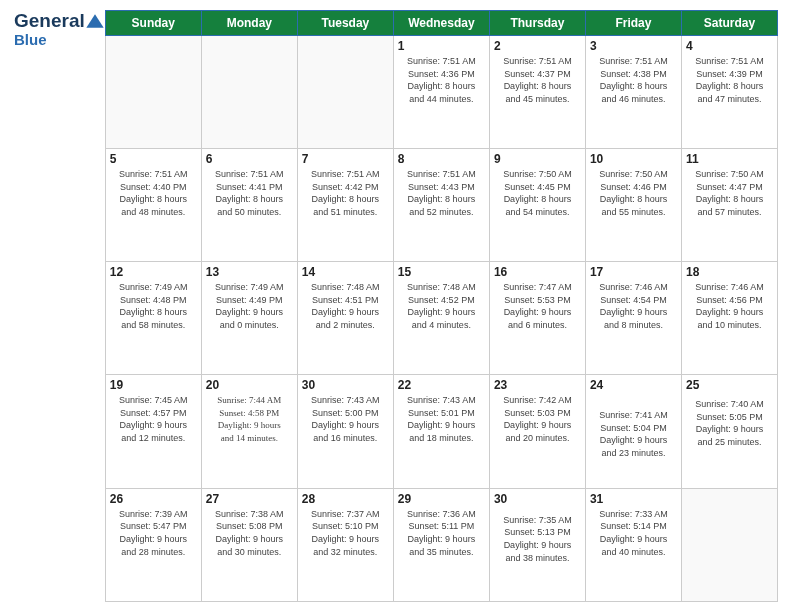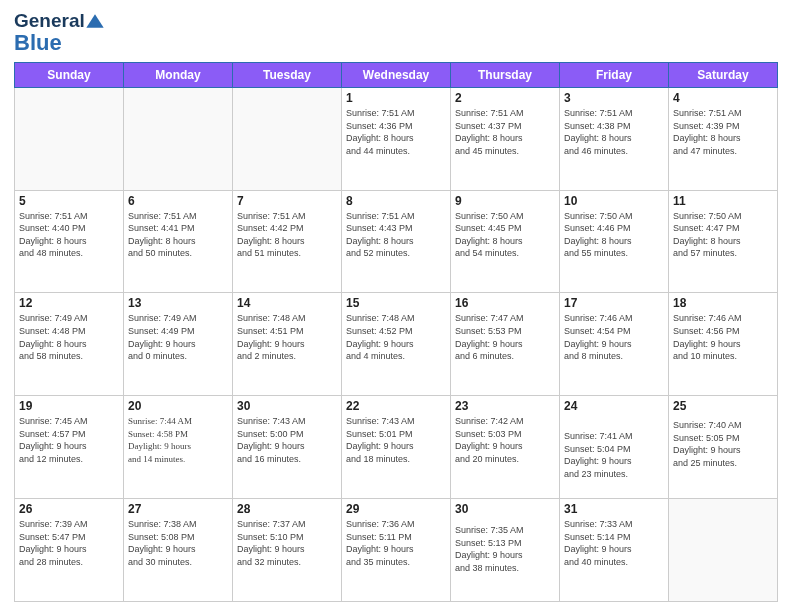--- a/index.html
+++ b/index.html
@@ -8,21 +8,21 @@
       background: #fff;
       width: 792px;
       height: 612px;
       overflow: hidden;
     }
     .page {
       width: 792px;
       height: 612px;
       padding: 10px 14px;
       display: flex;
-      flex-direction: column;
+      flex-direction: row;
     }
     .header {
       display: flex;
       justify-content: space-between;
       align-items: flex-start;
       margin-bottom: 8px;
     }
     .logo {
       display: flex;
       flex-direction: column;
@@ -42,21 +42,21 @@
       color: #1a3a5c;
     }
     .calendar {
       flex: 1;
       border: 1px solid #ccc;
       border-collapse: collapse;
       width: 100%;
       table-layout: fixed;
     }
     .calendar th {
-      background: #8b5cf6;
+      background: #15803d;
       color: #fff;
       text-align: center;
       padding: 5px 2px;
       font-size: 12px;
       border: 1px solid #2b6cb0;
     }
     .calendar td {
       border: 1px solid #ccc;
       vertical-align: top;
       padding: 3px 4px;
@@ -71,35 +71,36 @@
       font-size: 12px;
       font-weight: bold;
       color: #222;
       display: block;
       margin-bottom: 2px;
     }
     .day-info {
       font-size: 9px;
       color: #444;
       line-height: 1.4;
+      text-align: center;
     }
   </style>
 </head>
 <body>
 
 <div class="page">
   <div class="header">
     <div class="logo">
     <div style="display:flex;align-items:center;">
       <span style="color:#1a3a5c;font-size:19px;font-weight:bold;">General</span>
       <svg width="20" height="20" viewBox="0 0 30 24">
         <polygon points="15,2 28,22 2,22" fill="#2b6cb0"></polygon>
       </svg>
     </div>
-    <div style="color:#2b6cb0;font-size:22px;font-weight:bold;line-height:1;">Blue</div>
+    <div style="color:#2b6cb0;font-size:15px;font-weight:bold;line-height:1;">Blue</div>
   </div>
     <div class="header-right">
       <div class="month-title"></div>
       <div class="location"></div>
     </div>
   </div>
 
   <table class="calendar">
     <thead>
       <tr>

